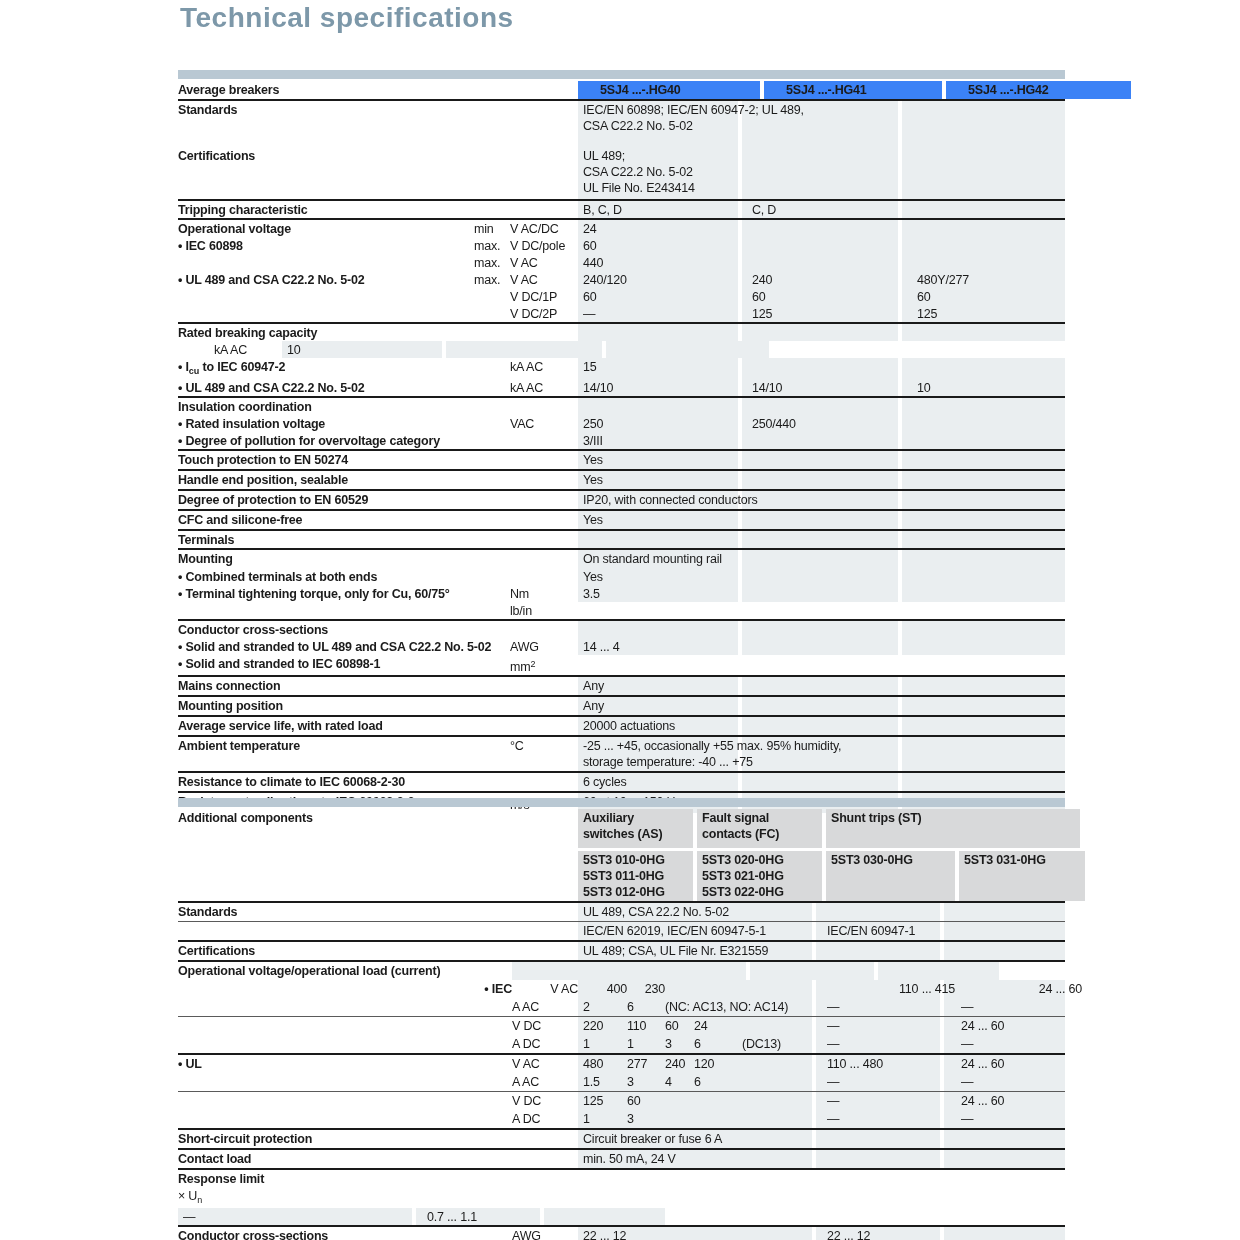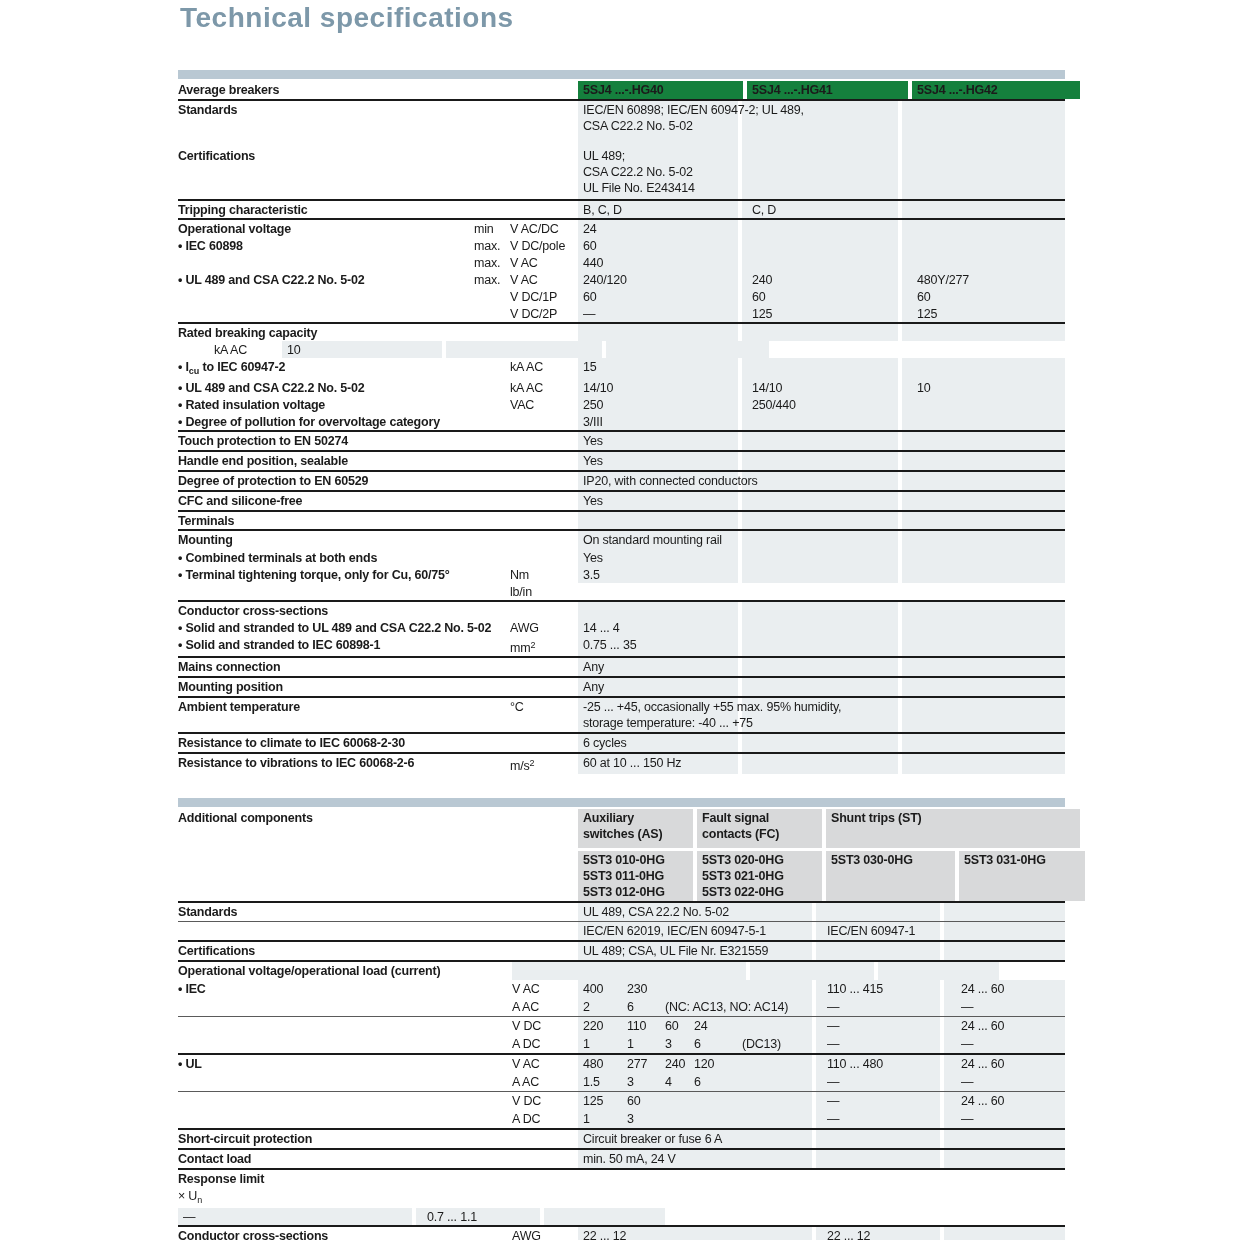--- a/index.html
+++ b/index.html
@@ -26,21 +26,21 @@
   .t2v{background:linear-gradient(90deg,#eaeef0 0 234px,#fff 234px 238px,#eaeef0 238px 362px,#fff 362px 366px,#eaeef0 366px 487px);}
   .vc{flex:none;padding:1px 0 0 5px;white-space:pre-line;}
   .vspan{flex:none;width:487px;padding:1px 0 0 5px;white-space:pre-line;}
   .main2{flex:none;width:238px;padding:1px 0 0 5px;white-space:pre-line;display:flex;align-items:flex-start;flex-wrap:nowrap;}
   .main2 .sc{flex:none;white-space:nowrap;}
   .main2 .note{flex:none;white-space:nowrap;}
   .mtext{white-space:pre-line;}
   .st1c{flex:none;width:128px;padding:1px 0 0 6px;}
   .st2c{flex:none;width:121px;padding:1px 0 0 6px;}
   .stspan{flex:none;width:249px;padding:1px 0 0 6px;}
-  .hc{flex:none;background:#15803d;font-weight:bold;padding:1px 0 0 5px;}
+  .hc{flex:none;background:#3b82f6;font-weight:bold;padding:1px 0 0 22px;}
   .g4{flex:none;width:4px;}
   .hdr1{min-height:18px;}
   .gh{background:#d8d9da;font-weight:bold;white-space:pre-line;padding:1px 0 1px 5px;flex:none;}
   sub,sup{font-size:9px;letter-spacing:0;}
   sub{vertical-align:-3px;}
   sup{vertical-align:4px;}
 </style>
 </head>
 <body>
 
@@ -182,20 +182,30 @@
         <div class="row">
           <div class="lab">• UL 489 and CSA C22.2 No. 5-02</div>
           <div class="mm"></div>
           <div class="unit">kA AC</div>
           <div class="vals t1v">
             <div class="vc" style="width: 164px;">14/10</div>
             <div class="vc" style="width: 160px;">14/10</div>
             <div class="vc" style="width: 163px;">10</div>
           </div>
         </div>
+        <div class="row bh">
+          <div class="lab">Insulation coordination</div>
+          <div class="mm"></div>
+          <div class="unit"></div>
+          <div class="vals t1v">
+            <div class="vc" style="width: 164px;"></div>
+            <div class="vc" style="width: 160px;"></div>
+            <div class="vc" style="width: 163px;"></div>
+          </div>
+        </div>
         <div class="row">
           <div class="lab">• Rated insulation voltage</div>
           <div class="mm"></div>
           <div class="unit">VAC</div>
           <div class="vals t1v">
             <div class="vc" style="width: 164px;">250</div>
             <div class="vc" style="width: 160px;">250/440</div>
             <div class="vc" style="width: 163px;"></div>
           </div>
         </div>
@@ -301,40 +311,43 @@
           <div class="vals t1v">
             <div class="vc" style="width: 164px;">14 ... 4</div>
             <div class="vc" style="width: 160px;"></div>
             <div class="vc" style="width: 163px;"></div>
           </div>
         </div>
         <div class="row">
           <div class="lab">• Solid and stranded to IEC 60898-1</div>
           <div class="mm"></div>
           <div class="unit">mm<sup>2</sup></div>
-          <div class="vals t1v">
-            <div class="vc" style="width: 164px;">0.75 ... 35</div>
-            <div class="vc" style="width: 160px;"></div>
-            <div class="vc" style="width: 163px;"></div>
-          </div>
         </div>
         <div class="row bh single">
           <div class="lab">Mains connection</div>
           <div class="mm"></div>
           <div class="unit"></div>
           <div class="vals t1v">
             <div class="vspan">Any</div>
           </div>
         </div>
         <div class="row bh single">
           <div class="lab">Mounting position</div>
           <div class="mm"></div>
           <div class="unit"></div>
           <div class="vals t1v">
             <div class="vspan">Any</div>
+          </div>
+        </div>
+        <div class="row bh single">
+          <div class="lab">Average service life, with rated load</div>
+          <div class="mm"></div>
+          <div class="unit"></div>
+          <div class="vals t1v">
+            <div class="vspan">20000 actuations</div>
           </div>
         </div>
         <div class="row bh" style="min-height: 34px;">
           <div class="lab">Ambient temperature</div>
           <div class="mm"></div>
           <div class="unit">°C</div>
           <div class="vals t1v">
             <div class="vspan">-25 ... +45, occasionally +55 max. 95% humidity,
 storage temperature: -40 ... +75</div>
           </div>
@@ -416,21 +429,21 @@
           </div>
         </div>
         <div class="row bh" style="min-height: 18px;">
           <div class="lab2 w400">Operational voltage/operational load (current)</div>
           <div class="vals t2v">
             <div class="main2"><div class="mtext"></div></div>
             <div class="st1c"></div>
             <div class="st2c"></div>
           </div>
         </div>
-        <div class="row" style="min-height: 18px;">
+        <div class="row" style="min-height: 18px; text-align: right;">
           <div class="lab2">• IEC</div>
           <div class="unit2">V AC</div>
           <div class="vals t2v">
             <div class="main2"><div class="sc" style="width: 44px;">400</div><div class="sc" style="width: 38px;">230</div></div>
             <div class="st1c">110 ... 415</div>
             <div class="st2c">24 ... 60</div>
           </div>
         </div>
         <div class="row" style="min-height: 18px;">
           <div class="lab2"></div>

